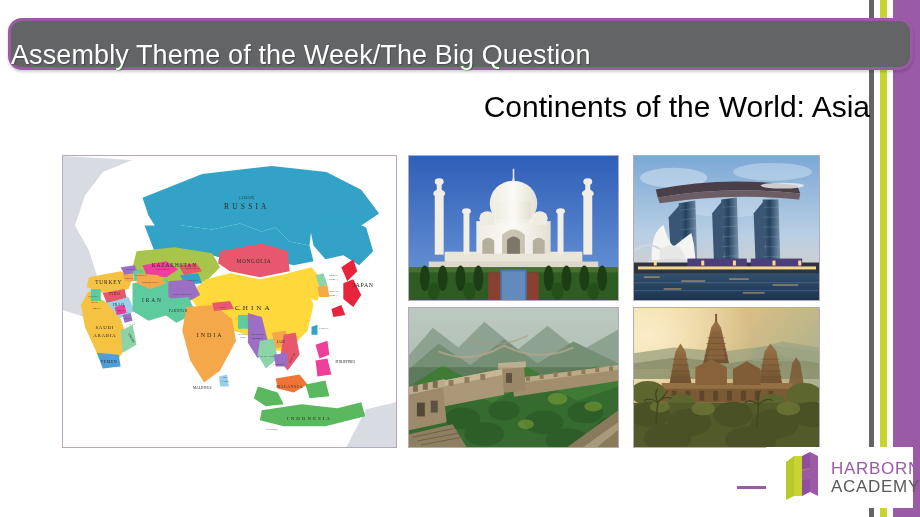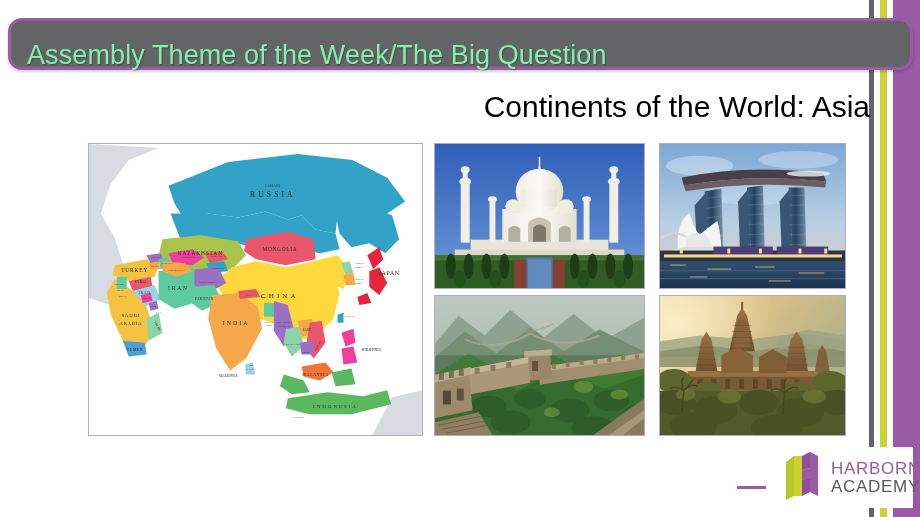--- a/index.html
+++ b/index.html
@@ -21,39 +21,38 @@
   .banner{
     position:absolute;left:8px;top:18px;width:905px;height:52px;
     background:#636466;
     border:3px solid #9b5aa6;
     border-radius:14px;
     box-sizing:border-box;
     box-shadow:0 2px 3px rgba(0,0,0,.18);
     display:flex;align-items:center;
   }
   .banner-text{
-    color:#86efac;
+    color:#ffffff;
     font-size:27px;
     letter-spacing:.1px;
-    padding-left:16px;
     white-space:nowrap;
     text-shadow:1px 1px 1px rgba(0,0,0,.25);
     margin-top:23px;
   }
 
   
   .slide-title{
     position:absolute;left:0;top:90px;width:870px;
     text-align:right;
     font-size:30px;color:#000;
     white-space:nowrap;
   }
 
   
-  .content{position:absolute;left:0;top:140px;width:870px;height:300px;margin-left:26px;}
+  .content{position:absolute;left:0;top:152px;width:870px;height:300px;}
 
   .map-frame{
     position:absolute;left:62px;top:3px;width:335px;height:293px;
     border:1px solid #b7a8bd;box-sizing:border-box;background:#fff;
     overflow:hidden;
   }
   .photo{
     position:absolute;border:1px solid #b7a8bd;box-sizing:border-box;
     overflow:hidden;background:#ddd;
   }

